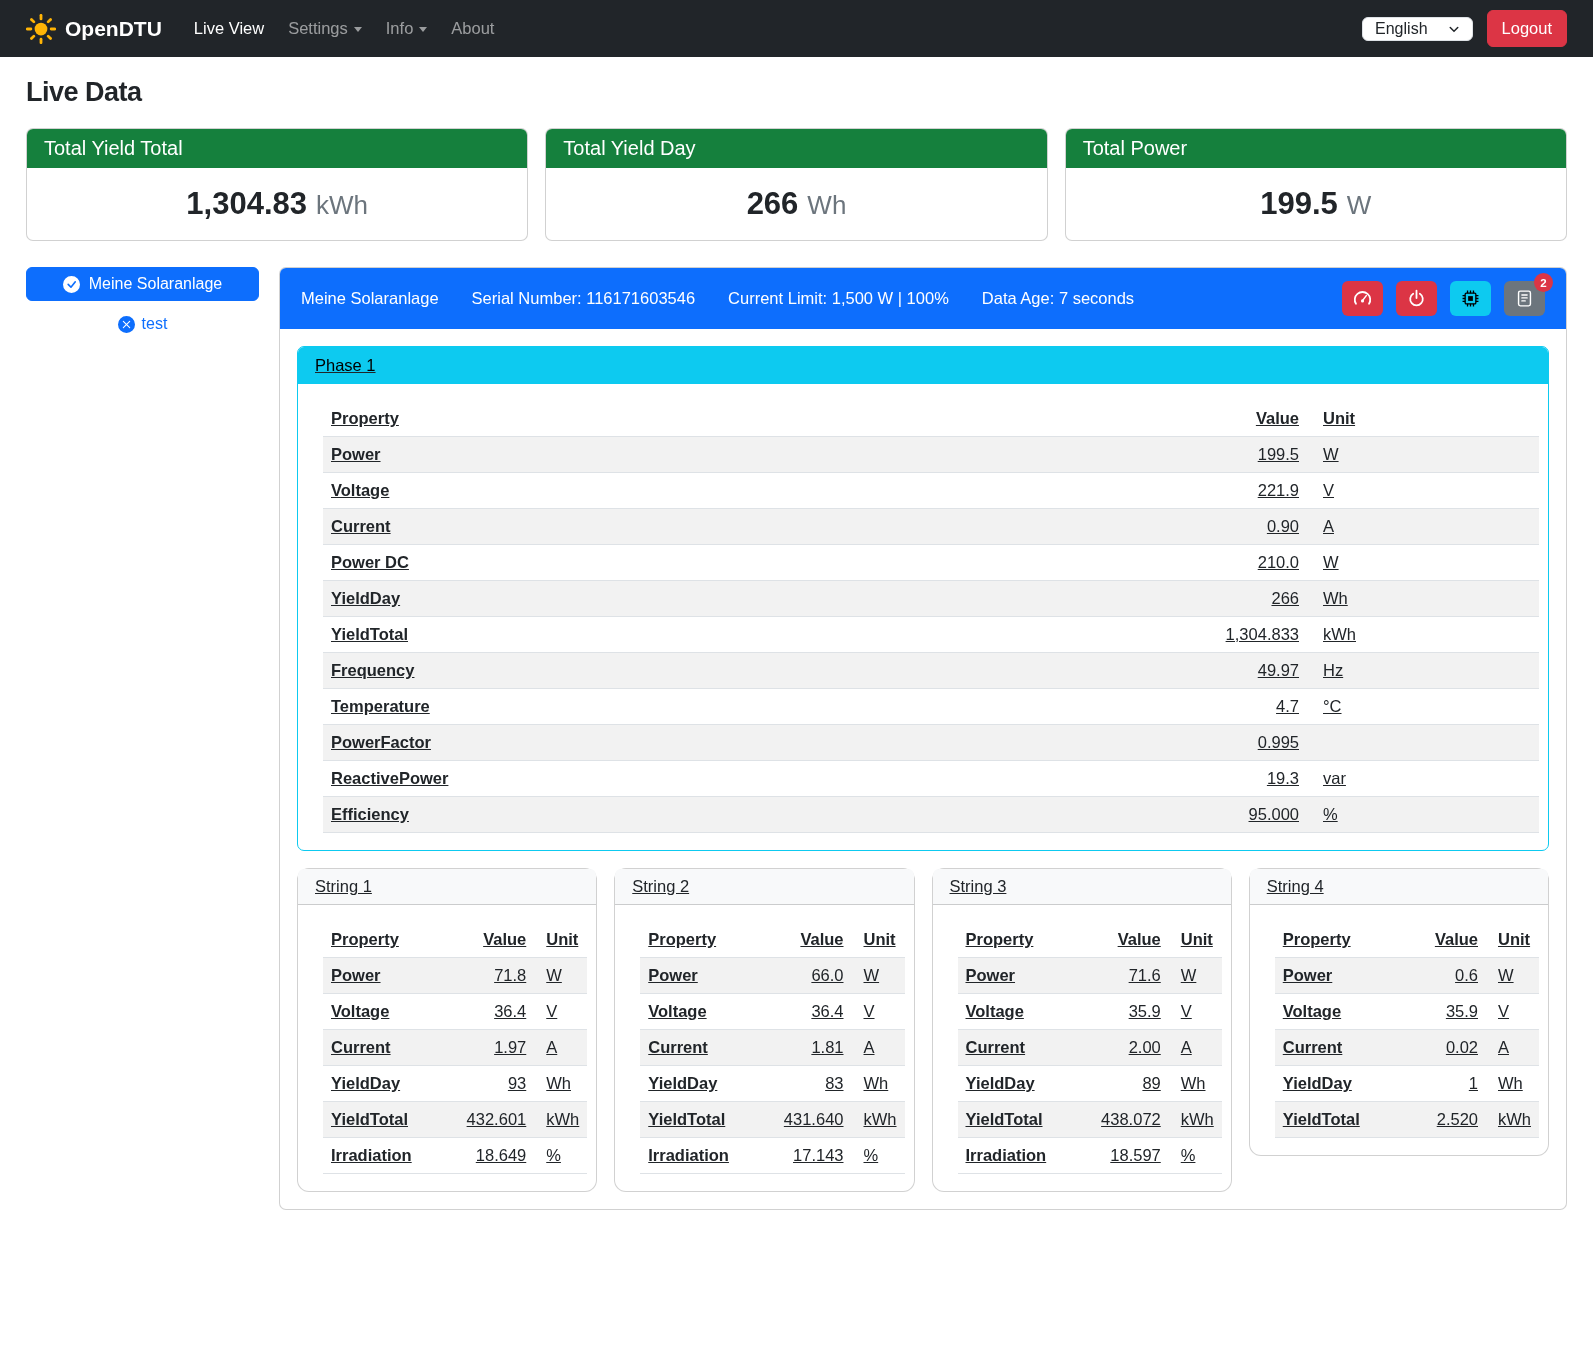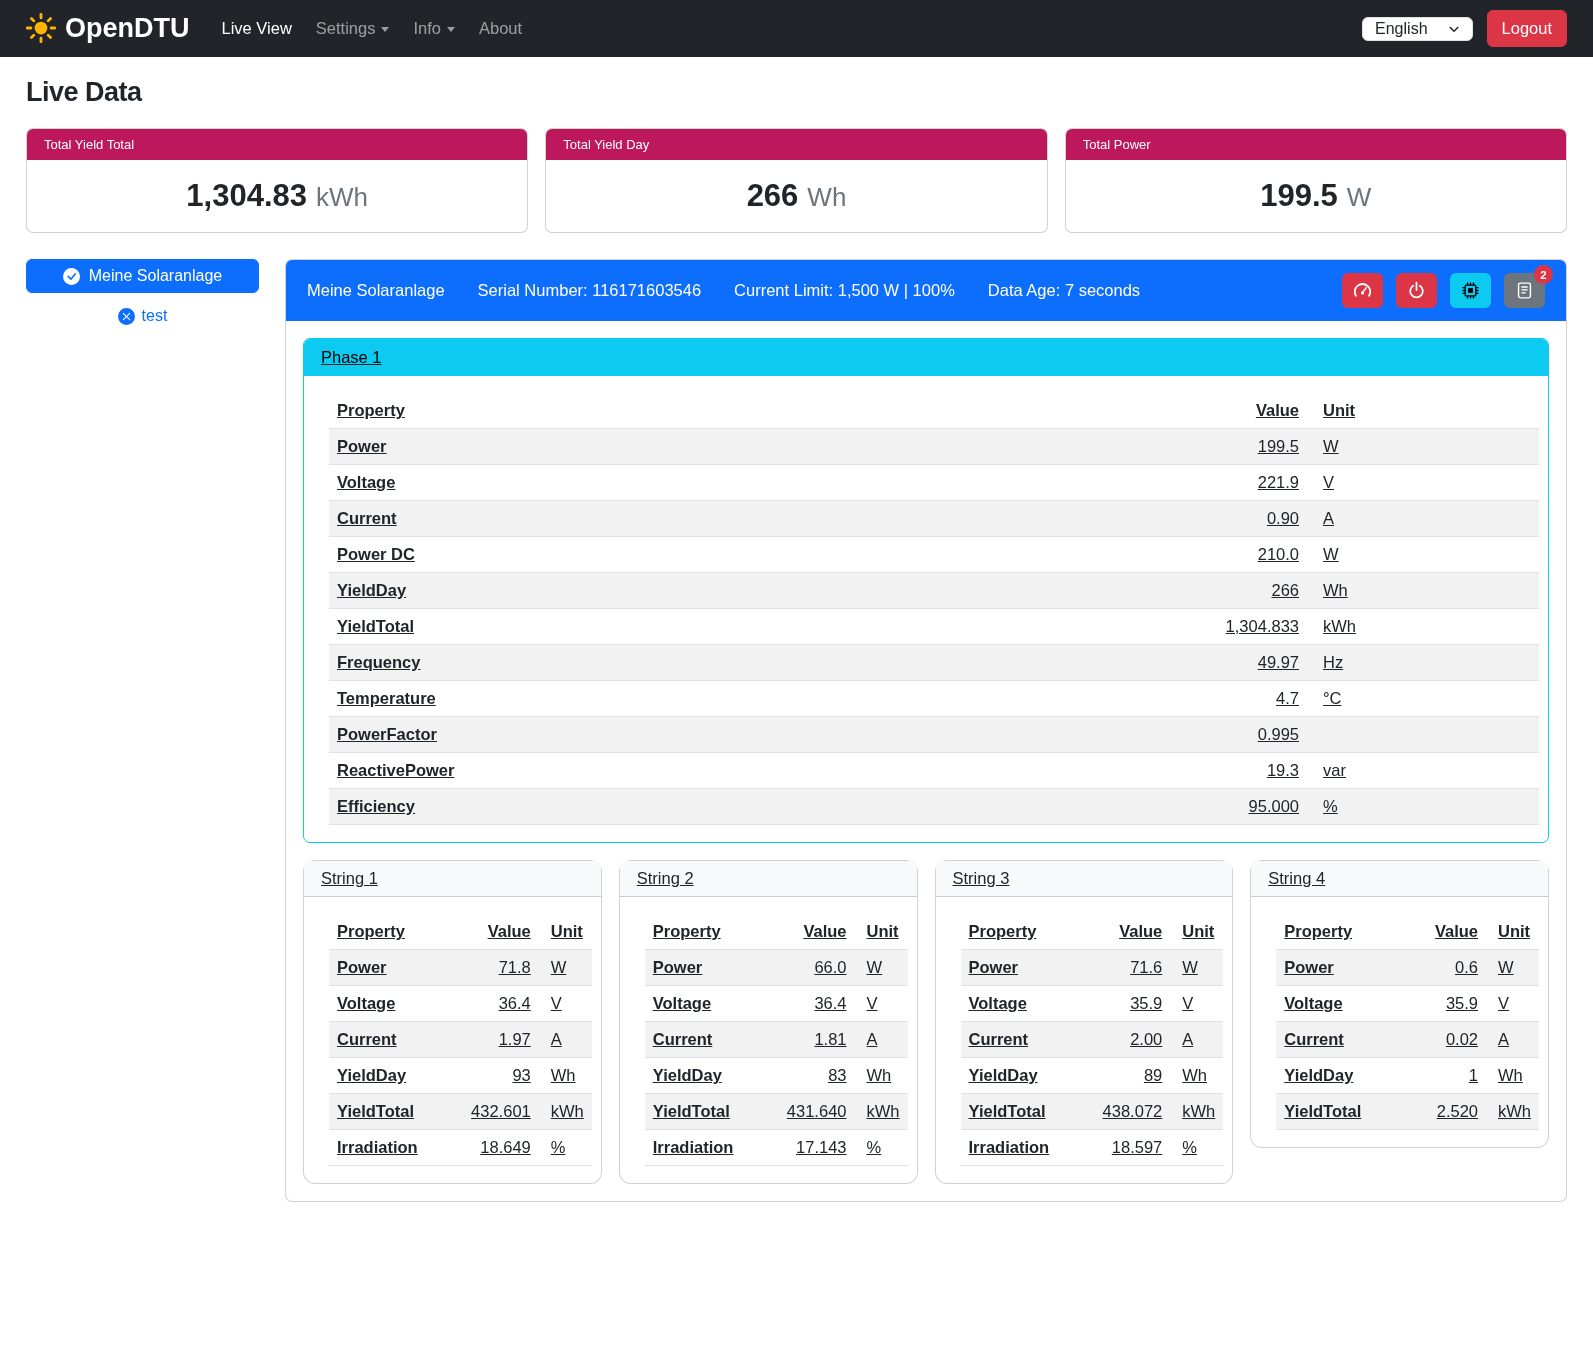--- a/index.html
+++ b/index.html
@@ -10,21 +10,21 @@
     background: #fff;
     font-size: 16px;
   }
   .page { width: 1593px; min-height: 1359px; background: #fff; }
 
   
   .navbar {
     height: 57px; background: #212529;
     display: flex; align-items: center; padding: 0 26px;
   }
-  .brand { display: flex; gap: 9px; color: #fff; font-size: 27px; font-weight: 700; cursor: pointer; }
+  .brand { display: flex; align-items: center; gap: 9px; color: #fff; font-size: 21px; font-weight: 700; cursor: pointer; }
   .nav-links { display: flex; align-items: flex-end; margin-left: 20px; }
   .nav-link {
     color: rgba(255,255,255,.55); font-size: 16.5px; padding: 8px 12px;
     text-decoration: none; cursor: pointer; display: flex; align-items: center; gap: 6px;
   }
   .nav-link.active { color: #fff; }
   .caret {
     width: 0; height: 0; display: inline-block;
     border-left: 4.5px solid transparent; border-right: 4.5px solid transparent;
     border-top: 5px solid currentColor; margin-top: 2px;
@@ -40,27 +40,27 @@
     font-size: 16.5px; padding: 8px 14px; border-radius: 6px; cursor: pointer;
     font-family: inherit;
   }
 
   
   .page-title { font-size: 27px; font-weight: 700; margin: 20px 26px 20px; letter-spacing: -0.5px; }
 
   
   .summary-row { display: flex; gap: 17px; padding: 0 26px; }
   .summary-card { flex: 1 1 0; border: 1px solid rgba(0,0,0,.18); border-radius: 7px; overflow: hidden; background: #fff; }
-  .summary-card-header { background: #be185d; color: #fff; padding: 8px 17px; font-size: 13px; }
+  .summary-card-header { background: #15803d; color: #fff; padding: 8px 17px; font-size: 20px; }
   .summary-card-body { padding: 18px 17px; text-align: center; }
   .summary-value { font-size: 31px; font-weight: 700; }
   .summary-unit { font-size: 26px; color: #6c757d; margin-left: 9px; font-weight: 400; }
 
   
-  .content-row { display: flex; gap: 26px; padding: 26px; align-items: flex-start; justify-content: flex-end; }
+  .content-row { display: flex; gap: 20px; padding: 26px; align-items: flex-start; justify-content: flex-end; }
   .sidebar { width: 233px; flex-shrink: 0; }
   .inverter-select-btn {
     width: 100%; background: #0d6efd; color: #fff; border: 1px solid #0d6efd;
     border-radius: 6px; padding: 7px 12px; font-size: 16px; font-family: inherit;
     display: flex; align-items: center; justify-content: center; gap: 9px; cursor: pointer;
   }
   .sidebar-test {
     margin-top: 14px; display: flex; align-items: center; justify-content: center;
     gap: 7px; color: #0d6efd; font-size: 16px; cursor: pointer;
   }

